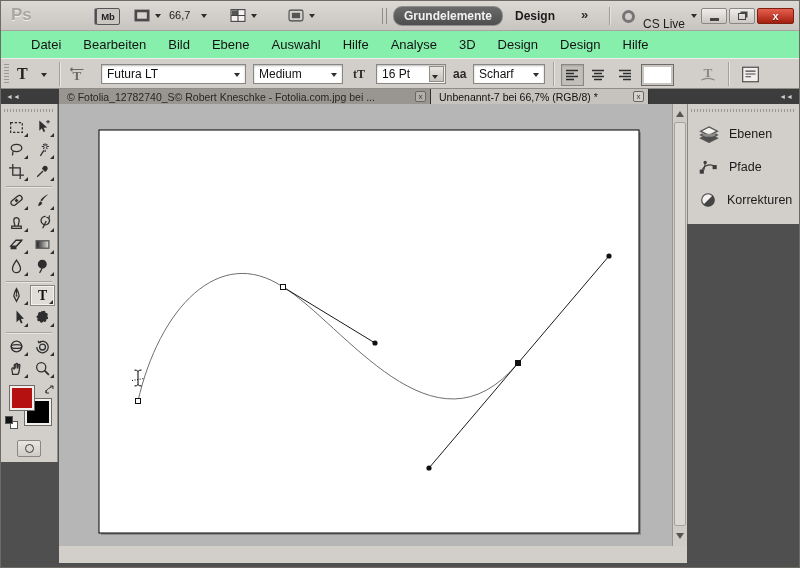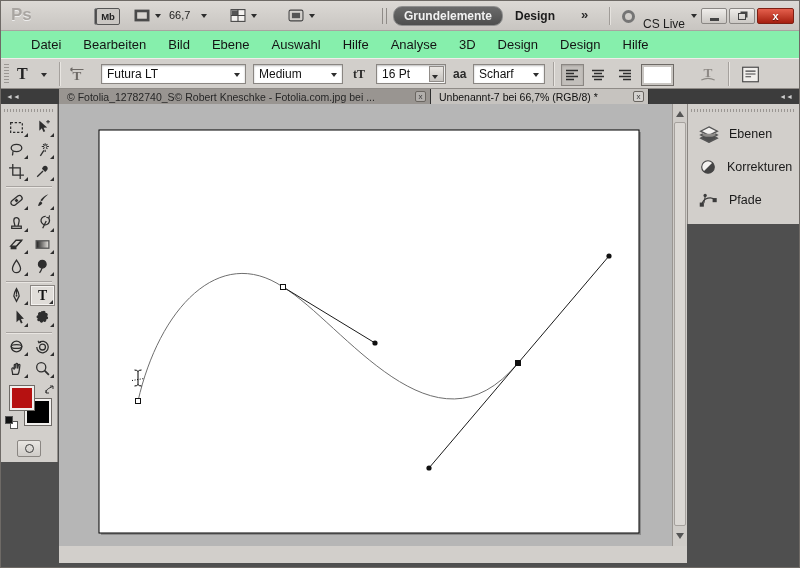--- a/index.html
+++ b/index.html
@@ -553,38 +553,38 @@
               <svg width="22" height="18" viewBox="0 0 16 14">
                 <path d="M8,1.5 L14.5,4.8 8,8.1 1.5,4.8 Z" fill="#f4f2f0" stroke="#555"></path>
                 <path d="M3.2,6.8 L1.5,7.8 8,11.1 14.5,7.8 12.8,6.8" fill="#8f8d8a" stroke="#555"></path>
                 <path d="M3.2,9.2 L1.5,10.2 8,13.5 14.5,10.2 12.8,9.2" fill="#4e4e4e" stroke="#555"></path>
               </svg>
             </span>
             <span class="lbl">Ebenen</span>
           </div>
           <div class="rp-item">
             <span>
-              <svg width="20" height="18" viewBox="0 0 16 16">
-                <circle cx="8" cy="8" r="5.6" fill="#f4f2f0" stroke="#444"></circle>
-                <path d="M4,12 A5.6,5.6 0 0 0 12,4 Z" fill="#444"></path>
-              </svg>
-            </span>
-            <span class="lbl">Korrekturen</span>
-          </div>
-          <div class="rp-item">
-            <span>
               <svg width="22" height="18" viewBox="0 0 17 14">
                 <path d="M3,10.5 C4,5 11,4 13,7" stroke="#3c3c3c" fill="none"></path>
                 <rect x="1.3" y="9" width="3.2" height="3.2" fill="#3c3c3c"></rect>
                 <rect x="11.3" y="5.5" width="3.2" height="3.2" fill="#3c3c3c"></rect>
                 <circle cx="5.5" cy="3.5" r="1.3" fill="#3c3c3c"></circle>
                 <path d="M4.5,9.5 L5.5,4.5" stroke="#3c3c3c" fill="none" stroke-width="0.8"></path>
               </svg>
             </span>
             <span class="lbl">Pfade</span>
           </div>
+          <div class="rp-item">
+            <span>
+              <svg width="20" height="18" viewBox="0 0 16 16">
+                <circle cx="8" cy="8" r="5.6" fill="#f4f2f0" stroke="#444"></circle>
+                <path d="M4,12 A5.6,5.6 0 0 0 12,4 Z" fill="#444"></path>
+              </svg>
+            </span>
+            <span class="lbl">Korrekturen</span>
+          </div>
         </div>
     </div>
   </div>
 
   <div id="bottom-strip"></div>
 
 </div>
 
 </body></html>

